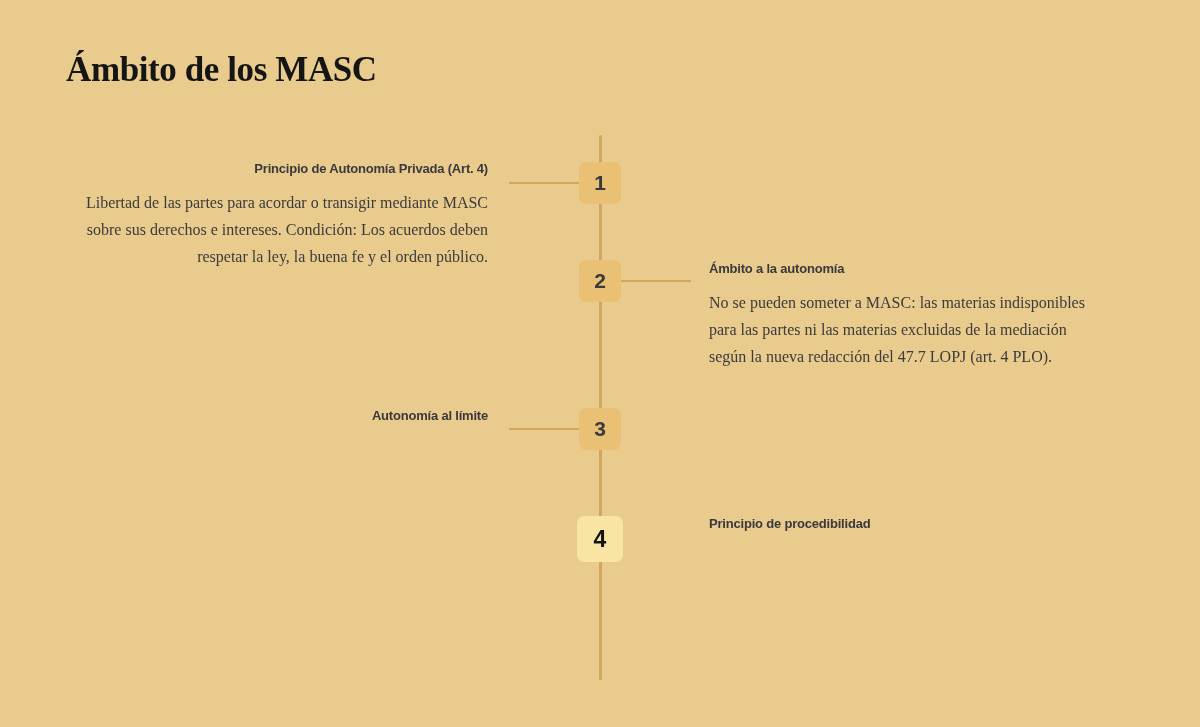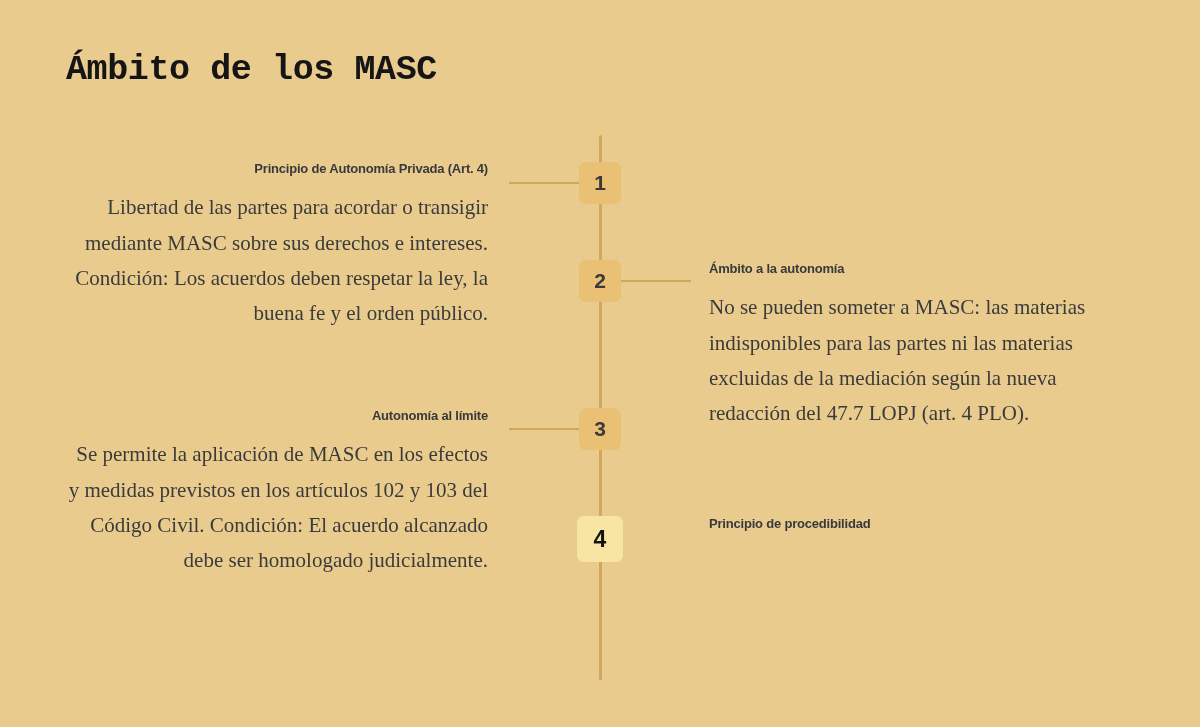--- a/index.html
+++ b/index.html
@@ -25,21 +25,21 @@
 
   
   .page-title {
     position: absolute;
     left: 66px;
     top: 50px;
     font-size: 35px;
     font-weight: 700;
     color: #151515;
     letter-spacing: -0.4px;
-    font-family: Liberation Mono, monospace;
+    font-family: Liberation Serif, serif;
   }
 
   
   .spine {
     position: absolute;
     left: 599px;
     top: 135px;
     width: 3px;
     height: 545px;
     background: #cfa85e;
@@ -108,21 +108,21 @@
     font-family: "Liberation Sans", sans-serif;
     font-weight: 700;
     font-size: 13px;
     color: #39393c;
     line-height: 1.33;
     letter-spacing: -0.2px;
   }
 
   .block-body {
     font-family: "Liberation Serif", serif;
-    font-size: 21px;
+    font-size: 16px;
     color: #3b3b3b;
     line-height: 1.68;
     margin-top: 13px;
     font-weight: 400;
   }
 
   .item-1 { top: 160px; width: 420px; }
   .item-2 { top: 260px; width: 380px; }
   .item-3 { top: 407px; width: 420px; }
   .item-4 { top: 515px; width: 380px; }
@@ -150,21 +150,20 @@
     <div class="block-body">Libertad de las partes para acordar o transigir mediante MASC sobre sus derechos e intereses. Condición: Los acuerdos deben respetar la ley, la buena fe y el orden público.</div>
   </div>
 
   <div class="block block-right item-2">
     <div class="block-heading">Ámbito a la autonomía</div>
     <div class="block-body">No se pueden someter a MASC: las materias indisponibles para las partes ni las materias excluidas de la mediación según la nueva redacción del 47.7 LOPJ (art. 4 PLO).</div>
   </div>
 
   <div class="block block-left item-3">
     <div class="block-heading">Autonomía al límite</div>
-    <div class="block-body">Se permite la aplicación de MASC en los efectos y medidas previstos en los artículos 102 y 103 del Código Civil. Condición: El acuerdo alcanzado debe ser homologado judicialmente.</div>
   </div>
 
   <div class="block block-right item-4">
     <div class="block-heading">Principio de procedibilidad</div>
 
   </div>
 
 </div>
 
 </body></html>

